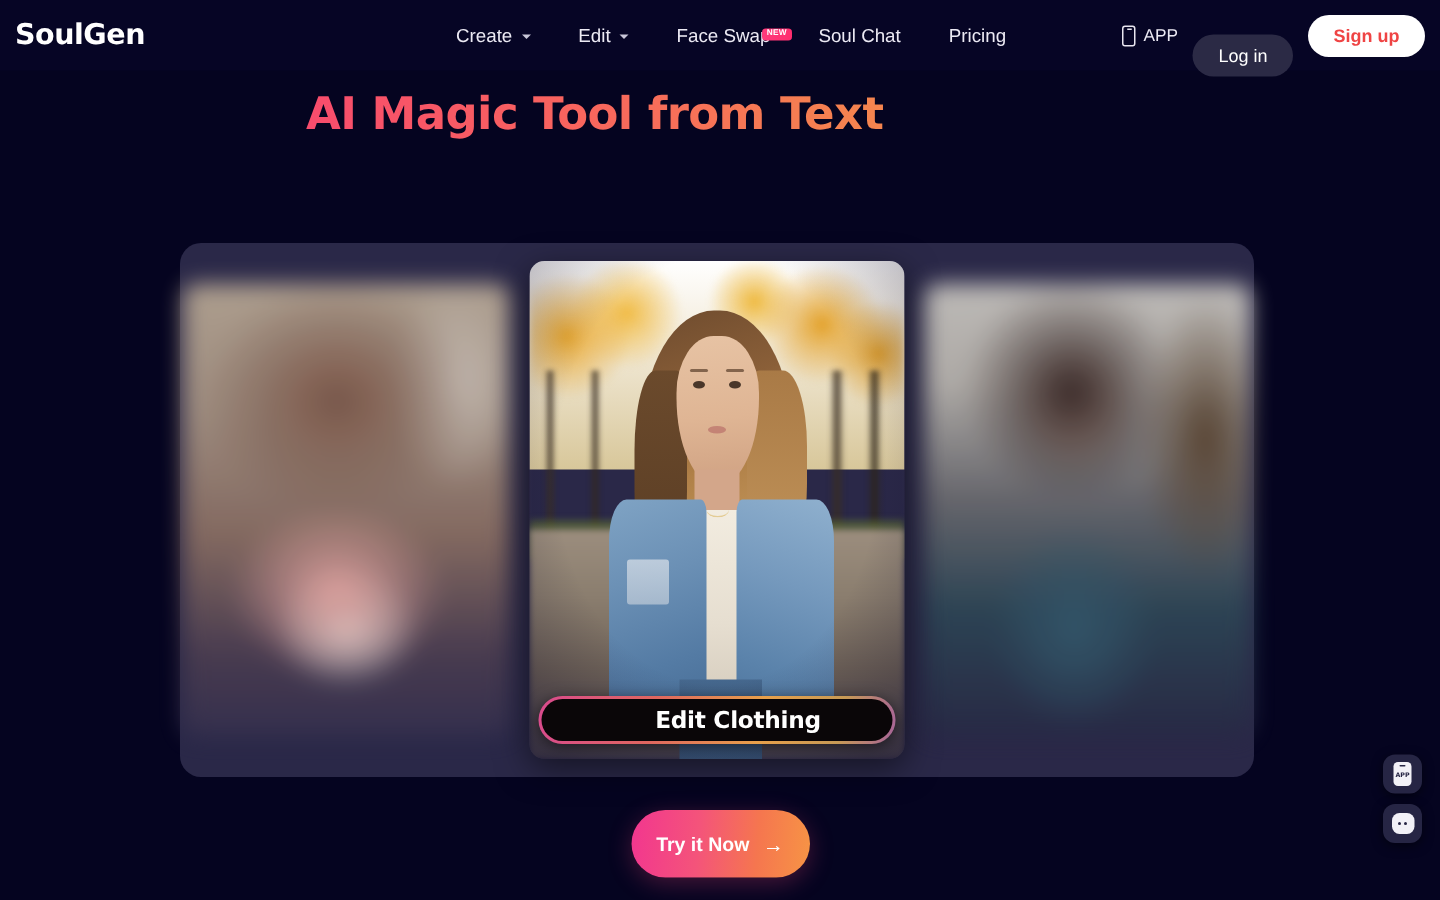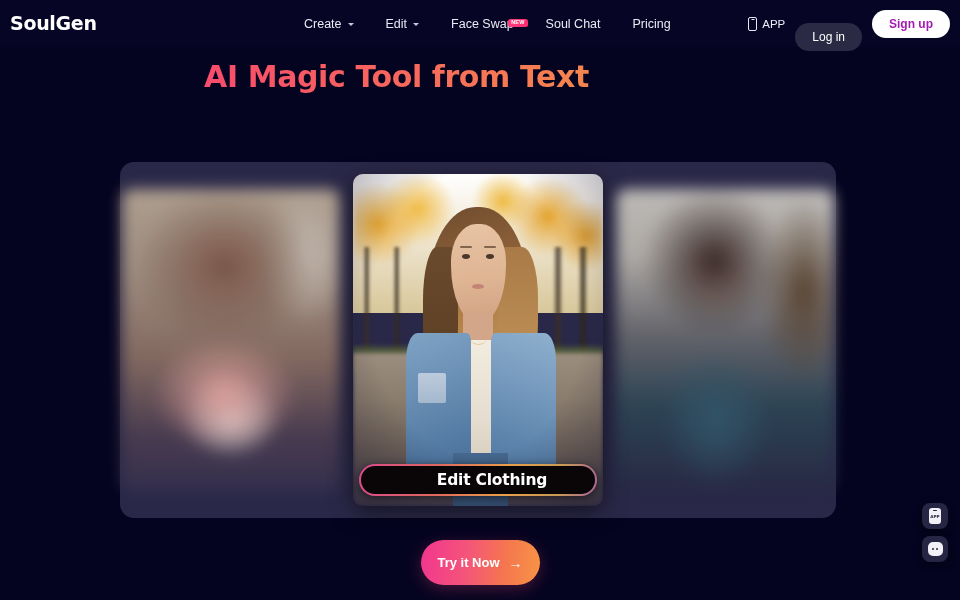--- a/index.html
+++ b/index.html
@@ -109,21 +109,21 @@
     font-weight:500;
     padding:7px 17px;
     border-radius:20px;
     border:none;
     cursor:pointer;
     font-family:"Liberation Sans", sans-serif;
     margin-top:26px;
   }
   .btn-signup {
     background:#ffffff;
-    color:#a21caf;
+    color:#ef4444;
     font-size:12px;
     font-weight:600;
     padding:7px 17px;
     border-radius:20px;
     border:none;
     cursor:pointer;
     font-family:"Liberation Sans", sans-serif;
   }
 
   

